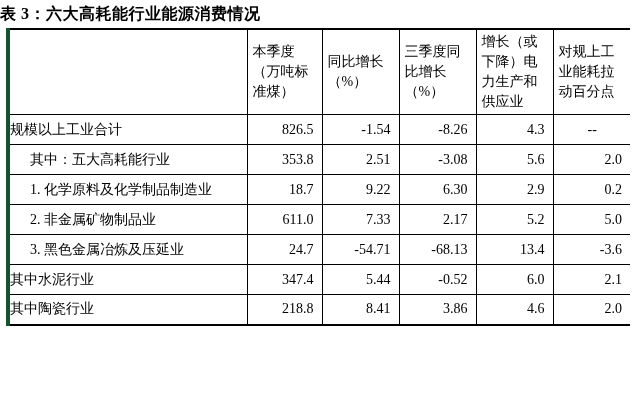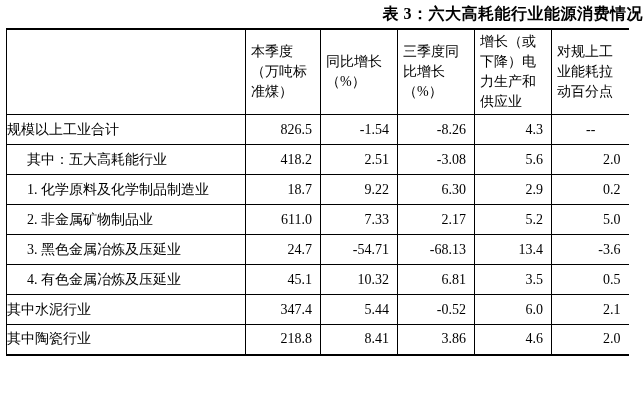--- a/index.html
+++ b/index.html
@@ -7,36 +7,36 @@
   .page {
     width: 643px;
     height: 405px;
     background: #ffffff;
     color: #000000;
     font-family: "Liberation Serif", "DejaVu Serif", serif;
     overflow: hidden;
     position: relative;
   }
   .title {
-    text-align: right;
+    text-align: left;
     font-weight: bold;
     font-size: 16px;
     line-height: 20px;
     padding-top: 4px;
     letter-spacing: 0.5px;
   }
   table.energy {
     border-collapse: collapse;
     table-layout: fixed;
     width: 622px;
     margin-left: 6px;
     margin-top: 4px;
     border-top: 2px solid #000;
     border-bottom: 2px solid #000;
-    border-left: 1px solid #14532d;
+    border-left: 4px solid #14532d;
     border-right: none;
   }
   table.energy th, table.energy td {
     border: 1px solid #000;
     font-size: 14px;
     font-weight: normal;
     overflow: hidden;
   }
   table.energy th:last-child, table.energy td:last-child {
     border-right: none;
@@ -98,21 +98,21 @@
         <tr>
           <td class="label-cell ind0">规模以上工业合计</td>
           <td class="num">826.5</td>
           <td class="num">-1.54</td>
           <td class="num">-8.26</td>
           <td class="num">4.3</td>
           <td class="num center">--</td>
         </tr>
         <tr>
           <td class="label-cell ind1">其中：五大高耗能行业</td>
-          <td class="num">418.2</td>
+          <td class="num">353.8</td>
           <td class="num">2.51</td>
           <td class="num">-3.08</td>
           <td class="num">5.6</td>
           <td class="num">2.0</td>
         </tr>
         <tr>
           <td class="label-cell ind2">1. 化学原料及化学制品制造业</td>
           <td class="num">18.7</td>
           <td class="num">9.22</td>
           <td class="num">6.30</td>
@@ -129,28 +129,20 @@
         </tr>
         <tr>
           <td class="label-cell ind2">3. 黑色金属冶炼及压延业</td>
           <td class="num">24.7</td>
           <td class="num">-54.71</td>
           <td class="num">-68.13</td>
           <td class="num">13.4</td>
           <td class="num">-3.6</td>
         </tr>
         <tr>
-          <td class="label-cell ind2">4. 有色金属冶炼及压延业</td>
-          <td class="num">45.1</td>
-          <td class="num">10.32</td>
-          <td class="num">6.81</td>
-          <td class="num">3.5</td>
-          <td class="num">0.5</td>
-        </tr>
-        <tr>
           <td class="label-cell ind0">其中水泥行业</td>
           <td class="num">347.4</td>
           <td class="num">5.44</td>
           <td class="num">-0.52</td>
           <td class="num">6.0</td>
           <td class="num">2.1</td>
         </tr>
         <tr>
           <td class="label-cell ind0">其中陶瓷行业</td>
           <td class="num">218.8</td>

